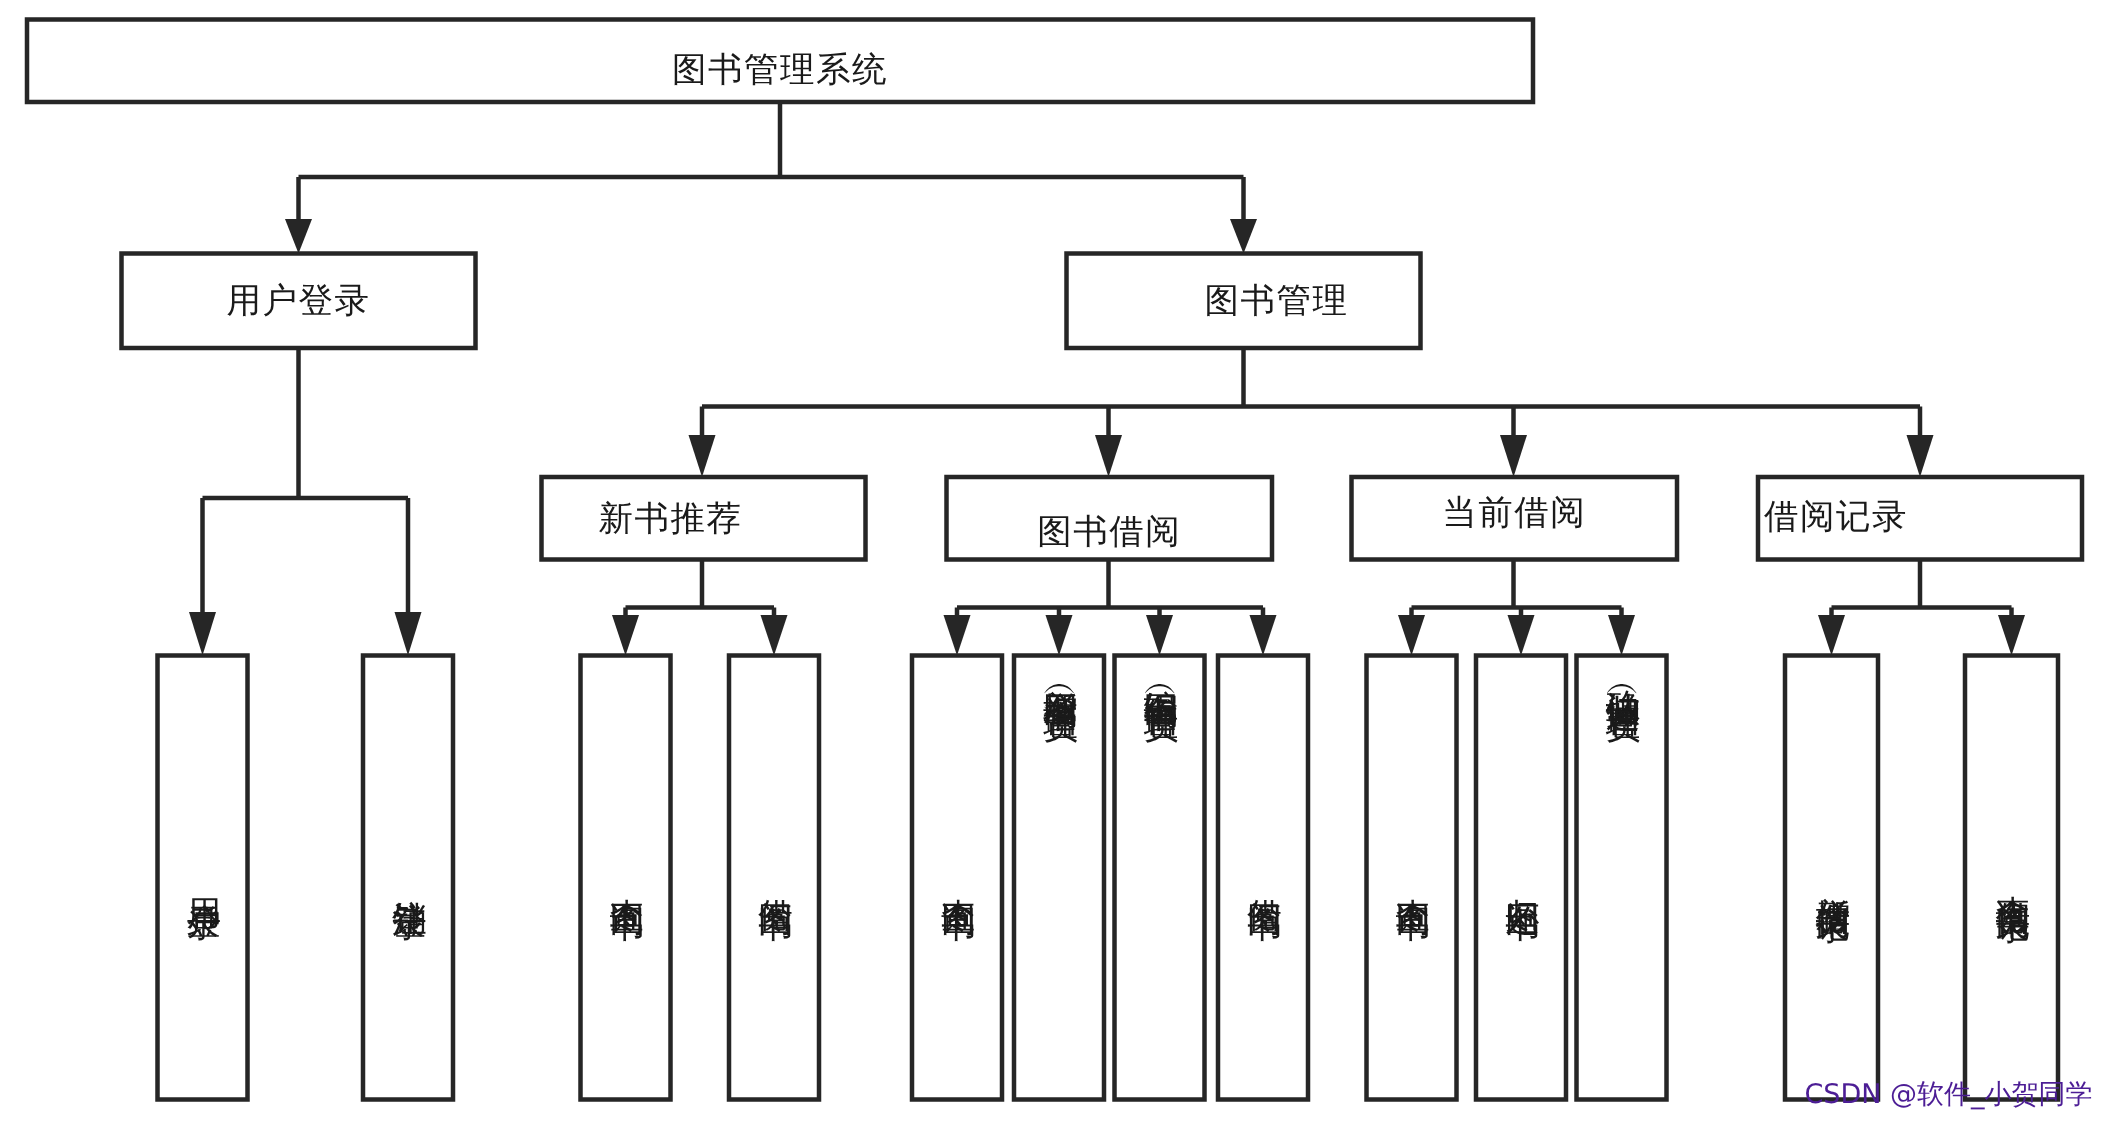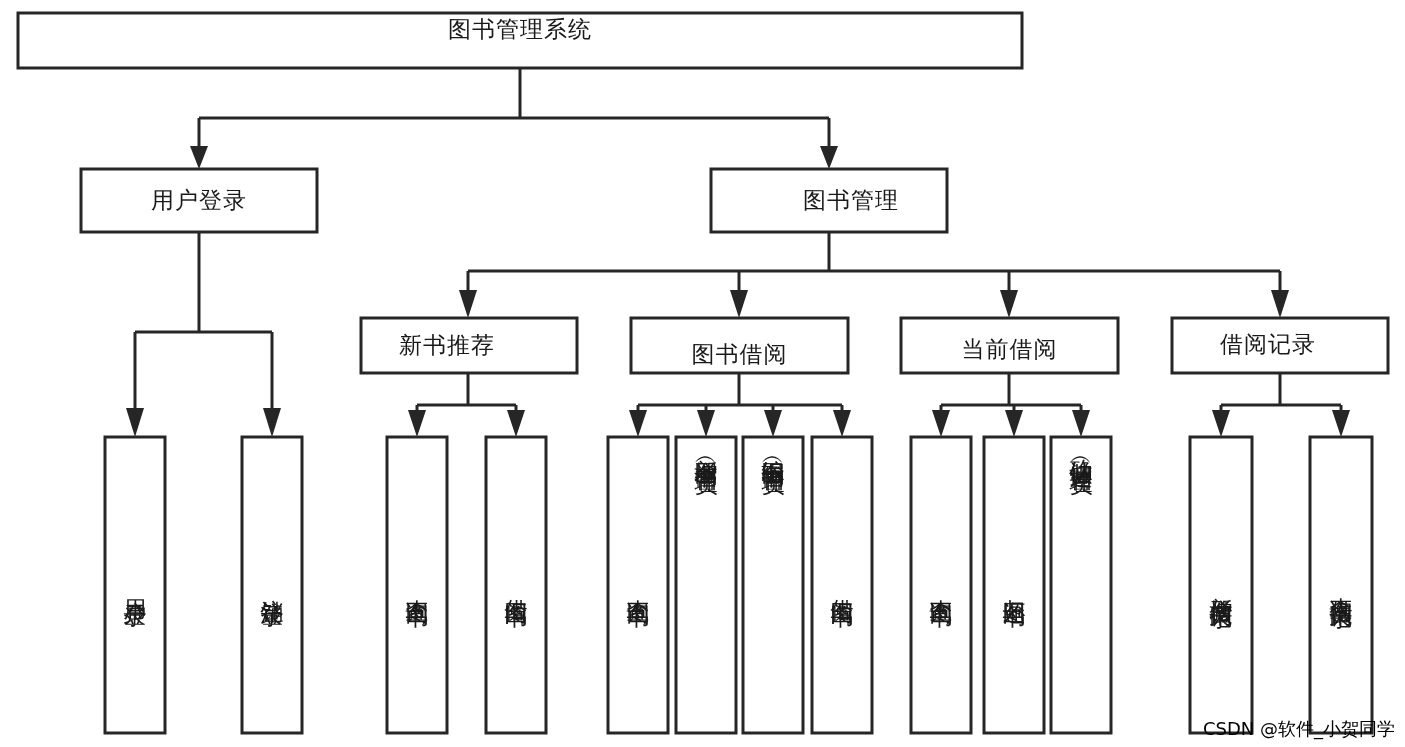--- a/index.html
+++ b/index.html
@@ -71,21 +71,21 @@
     color: #1a1a1a;
     letter-spacing: 1px;
     white-space: nowrap;
   }
   #watermark {
     position: absolute;
     right: 10px;
     bottom: 6px;
     font-family: "DejaVu Sans", "Liberation Sans", sans-serif;
     font-size: 18px;
-    color: #000000;
+    color: #4c1d95;
     white-space: nowrap;
     user-select: none;
   }
 </style>
 </head>
 <body>
 
 <div id="diagram-root">
 
   <svg class="flow" viewBox="0 0 1405 747" xmlns="http://www.w3.org/2000/svg">
@@ -185,45 +185,45 @@
     <rect class="node-rect" x="676" y="437" width="60" height="296"></rect>
     <rect class="node-rect" x="743" y="437" width="60" height="296"></rect>
     <rect class="node-rect" x="812" y="437" width="60" height="296"></rect>
     <rect class="node-rect" x="911" y="437" width="60" height="296"></rect>
     <rect class="node-rect" x="984" y="437" width="60" height="296"></rect>
     <rect class="node-rect" x="1051" y="437" width="60" height="296"></rect>
     <rect class="node-rect" x="1190" y="437" width="62" height="296"></rect>
     <rect class="node-rect" x="1310" y="437" width="62" height="296"></rect>
   </svg>
 
-  <div class="hlabel-wrap" style="left:18px; top:2px; width:1004px; height:55px;">
+  <div class="hlabel-wrap" style="left:18px; top:19px; width:1004px; height:55px;">
     <span class="hlabel-text">图书管理系统</span>
   </div>
 
   <div class="hlabel-wrap" style="left:81px; top:169px; width:236px; height:63px;">
     <span class="hlabel-text">用户登录</span>
   </div>
 
   <div class="hlabel-wrap" style="left:711px; top:169px; width:280px; height:63px;">
     <span class="hlabel-text">图书管理</span>
   </div>
 
   <div class="hlabel-wrap" style="left:361px; top:318px; width:172px; height:55px;">
     <span class="hlabel-text">新书推荐</span>
   </div>
 
   <div class="hlabel-wrap" style="left:631px; top:318px; width:217px; height:73px;">
     <span class="hlabel-text">图书借阅</span>
   </div>
 
-  <div class="hlabel-wrap" style="left:901px; top:318px; width:217px; height:47px;align-items:flex-end;">
+  <div class="hlabel-wrap" style="left:901px; top:318px; width:217px; height:47px;">
     <span class="hlabel-text">当前借阅</span>
   </div>
 
-  <div class="hlabel-wrap" style="left:1160px; top:318px; width:216px; height:52px;">
+  <div class="hlabel-wrap" style="left:1116px; top:318px; width:216px; height:52px;">
     <span class="hlabel-text">借阅记录</span>
   </div>
 
   <div class="vlabel-wrap" style="left:105px; top:437px; width:60px; height:296px;">
     <span class="vlabel-text">用户登录</span>
   </div>
 
   <div class="vlabel-wrap" style="left:242px; top:437px; width:60px; height:296px;">
     <span class="vlabel-text">注销登录</span>
   </div>

